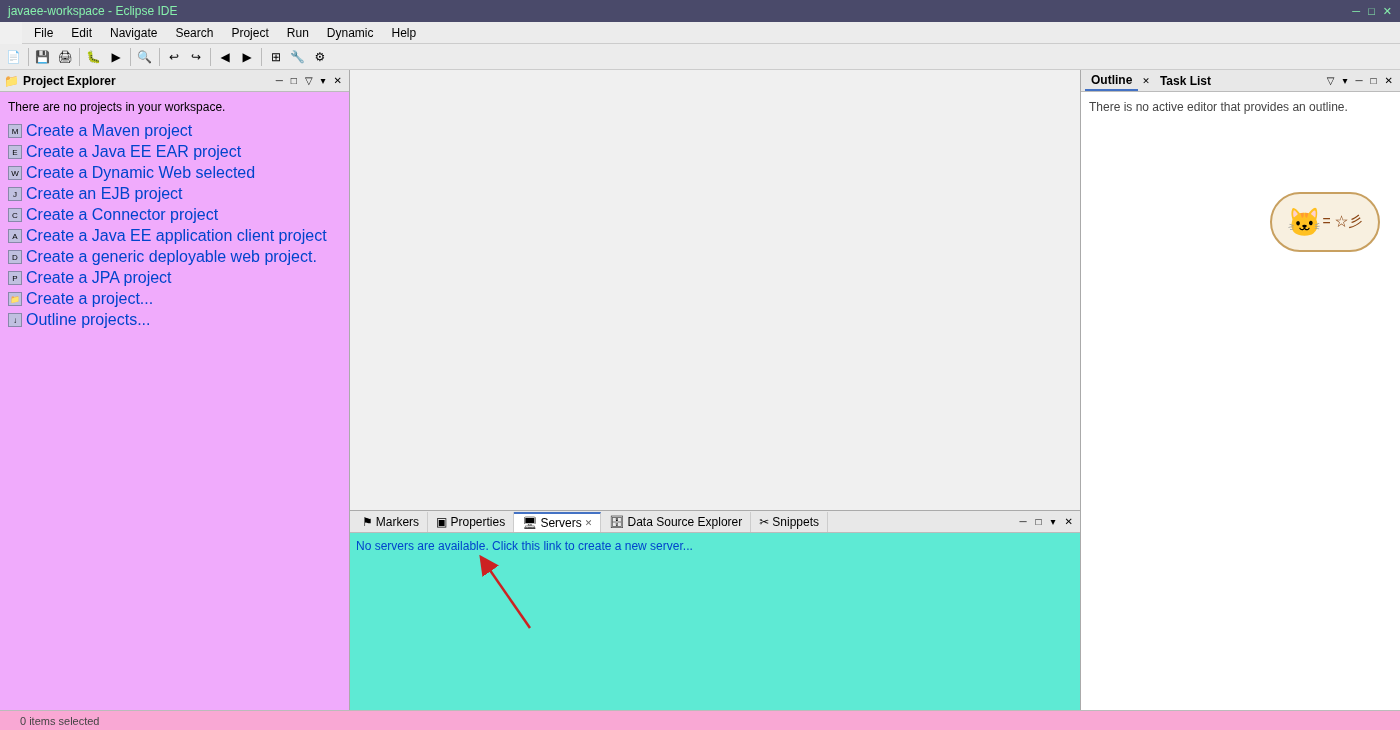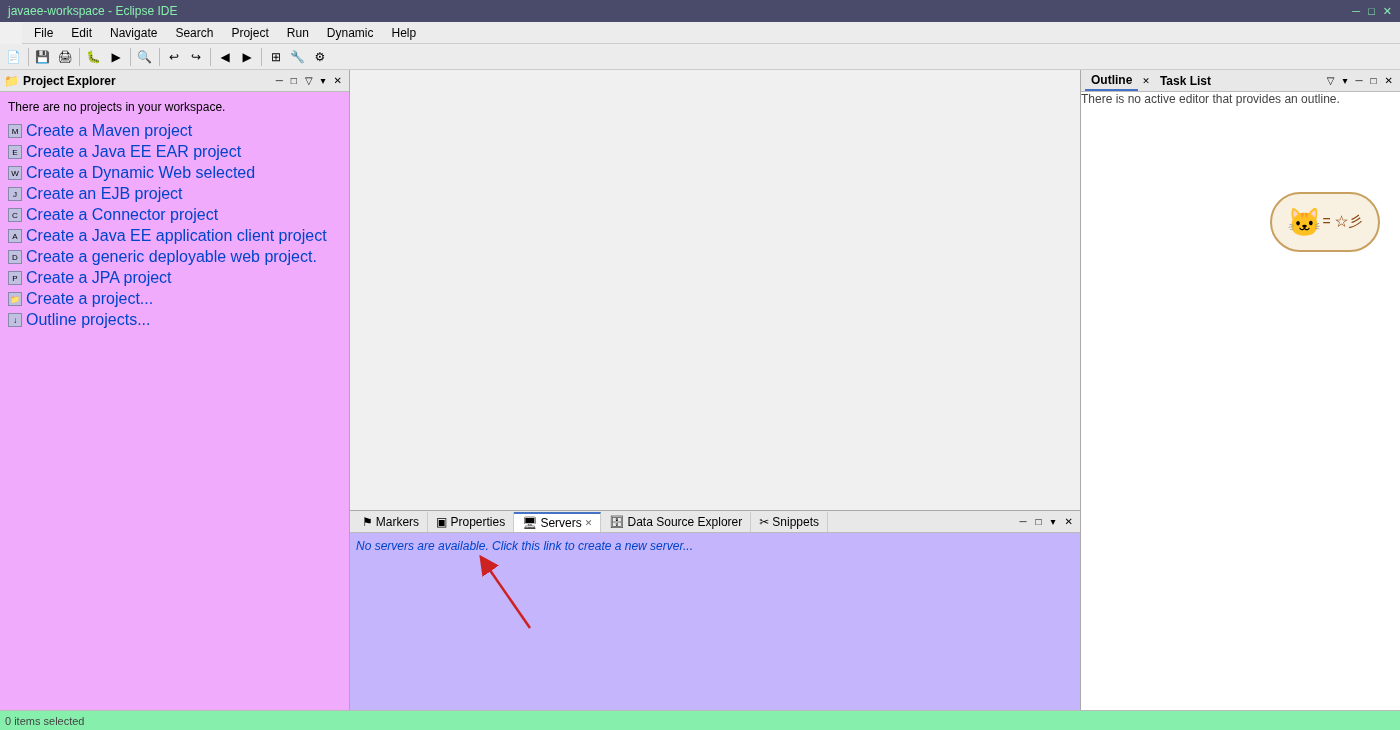--- a/index.html
+++ b/index.html
@@ -145,23 +145,22 @@
       background: #fff;
       border-top: 2px solid #4472c4;
     }
     .bottom-tab .tab-close { font-size: 9px; cursor: pointer; color: #666; }
     .bottom-tab-controls { display: flex; gap: 3px; align-items: center; }
     .bottom-tab-ctrl { font-size: 10px; cursor: pointer; padding: 1px 3px; }
     #bottom-content {
       flex: 1;
       padding: 6px;
       overflow-y: auto;
-      background: #c4b5fd;
+      background: #5eead4;
       position: relative;
-      font-style: italic;
     }
     .server-link {
       color: #0044cc;
       text-decoration: none;
       font-size: 12px;
       cursor: pointer;
     }
 
     
     #right-panel {
@@ -186,20 +185,21 @@
       font-size: 12px;
       cursor: pointer;
       font-weight: bold;
     }
     .panel-tab.active { border-bottom: 2px solid #4472c4; }
     .panel-controls { display: flex; gap: 2px; align-items: center; }
     .panel-ctrl-btn { font-size: 10px; cursor: pointer; padding: 1px 3px; }
     #outline-body {
       flex: 1;
       background: #fff;
+      padding: 8px;
       font-size: 12px;
       color: #444;
       overflow-y: auto;
       position: relative;
     }
 
     
     .mascot-area {
       position: absolute;
       right: 20px;
@@ -213,25 +213,25 @@
       align-items: center;
       justify-content: center;
       font-size: 20px;
       color: #5a3a10;
       overflow: hidden;
     }
 
     
     #status-bar {
       height: 20px;
-      background: #86efac;
+      background: #f9a8d4;
       border-top: 1px solid #bbb;
       display: flex;
       align-items: center;
-      padding: 0 5px;
+      padding: 0 20px;
       font-size: 11px;
       color: #444;
       justify-content: space-between;
     }
 
     
     .small-sq-icon {
       display: inline-block;
       width: 14px; height: 14px;
       background: #c0c0e0;

